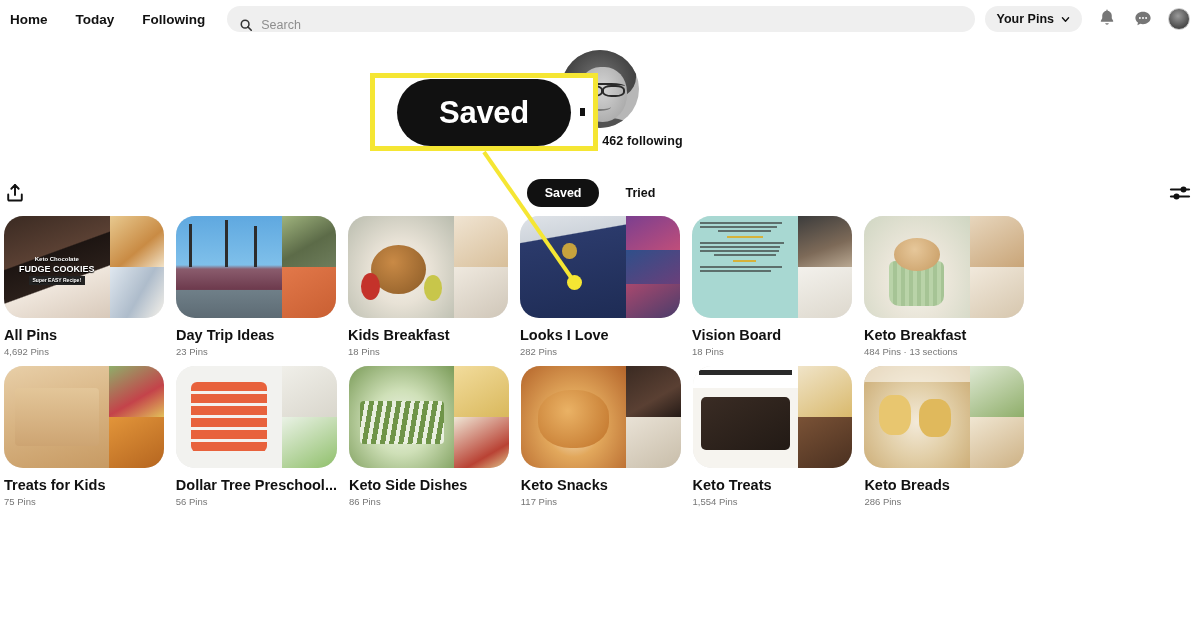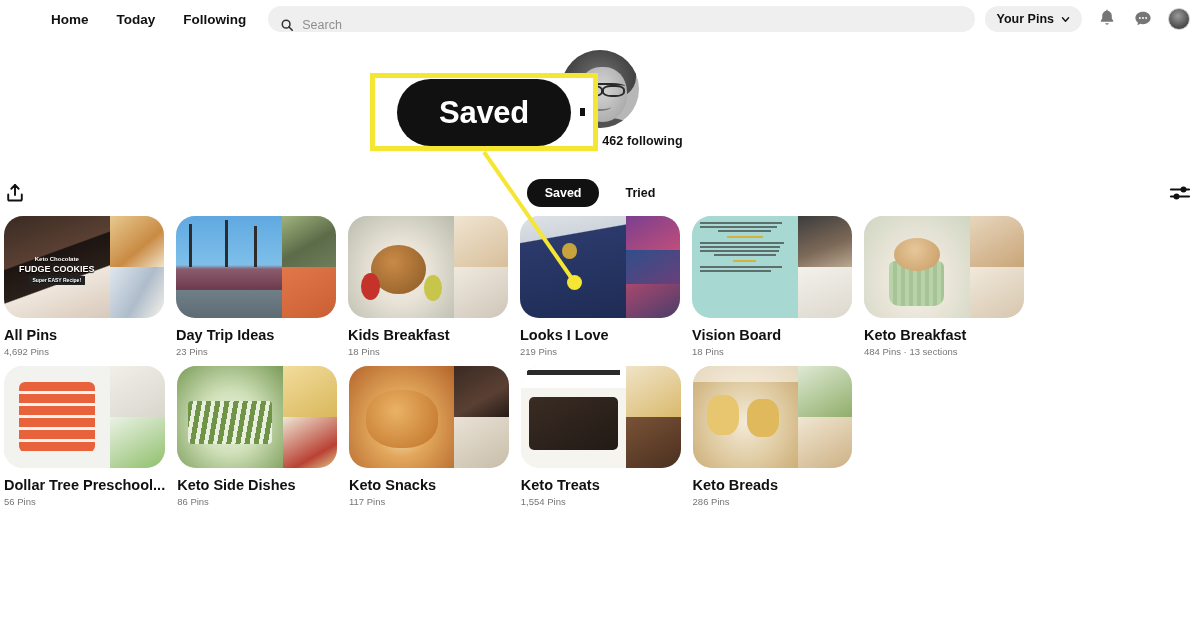--- a/index.html
+++ b/index.html
@@ -13,21 +13,21 @@
   
   .header {
     height: 38px;
     display: flex;
     align-items: center;
     padding: 0 8px 0 0;
     background: #fff;
     position: relative;
     z-index: 5;
   }
-  .nav-links { display: flex; align-items: center; padding-left: 41px; }
+  .nav-links { display: flex; align-items: center; }
   .nav-link {
     font-size: 13.5px;
     font-weight: bold;
     color: #111;
     padding: 0 14px;
     cursor: pointer;
     white-space: nowrap;
   }
   .nav-link:first-child { padding-left: 10px; }
 
@@ -379,21 +379,21 @@
         <div class="thumb-main" style="background:linear-gradient(170deg,#dfe3e8 0%,#cfd5dc 22%,#2b3a6b 23%,#1e2c55 100%)">
           <div style="position:absolute;left:40%;top:26%;width:14%;height:16%;border-radius:50%;background:#c7a33d"></div>
         </div>
         <div class="thumb-side">
           <div style="background:linear-gradient(150deg,#7b3f8f,#c04e7a)"></div>
           <div style="background:linear-gradient(150deg,#2f4f8a,#6a3f7a)"></div>
           <div style="background:linear-gradient(150deg,#a8486e,#4a3d6b)"></div>
         </div>
       </div>
       <div class="board-title">Looks I Love</div>
-      <div class="board-sub">219 Pins</div>
+      <div class="board-sub">282 Pins</div>
     </div>
 
 
     <div class="board">
       <div class="board-thumb">
         <div class="thumb-main" style="background:#a8d8d2">
           <div style="position:absolute;inset:6% 8%;display:flex;flex-direction:column;gap:2px">
             <div style="height:2px;background:#5d6f6c;width:92%"></div>
             <div style="height:2px;background:#5d6f6c;width:86%"></div>
             <div style="height:2px;background:#5d6f6c;width:60%;align-self:center"></div>
@@ -427,20 +427,33 @@
           <div style="background:linear-gradient(150deg,#f1e9dc,#d6c6ad)"></div>
         </div>
       </div>
       <div class="board-title">Keto Breakfast</div>
       <div class="board-sub">484 Pins · 13 sections</div>
     </div>
   </div>
 
   <div class="grid row2">
 
+    <div class="board">
+      <div class="board-thumb">
+        <div class="thumb-main" style="background:linear-gradient(165deg,#e8cfa8 0%,#d8b483 48%,#c79a63 100%)">
+          <div style="position:absolute;left:10%;top:22%;width:80%;height:56%;border-radius:4px;background:linear-gradient(180deg,#e3c699,#cda472)"></div>
+        </div>
+        <div class="thumb-side">
+          <div style="background:linear-gradient(150deg,#8fae6a,#c4434a 60%,#e2c05a)"></div>
+          <div style="background:linear-gradient(150deg,#e2953a,#b5651f)"></div>
+        </div>
+      </div>
+      <div class="board-title">Treats for Kids</div>
+      <div class="board-sub">75 Pins</div>
+    </div>
 
     <div class="board">
       <div class="board-thumb">
         <div class="thumb-main" style="background:#f2f2ef">
           <div style="position:absolute;left:14%;top:16%;width:72%;height:68%;border-radius:6px;background:repeating-linear-gradient(180deg,#e8623c 0 9px,#f4f2ee 9px 12px)"></div>
         </div>
         <div class="thumb-side">
           <div style="background:linear-gradient(150deg,#f0efe9,#d9d6cc)"></div>
           <div style="background:linear-gradient(150deg,#eaf2e6,#8fbf6a)"></div>
         </div>

